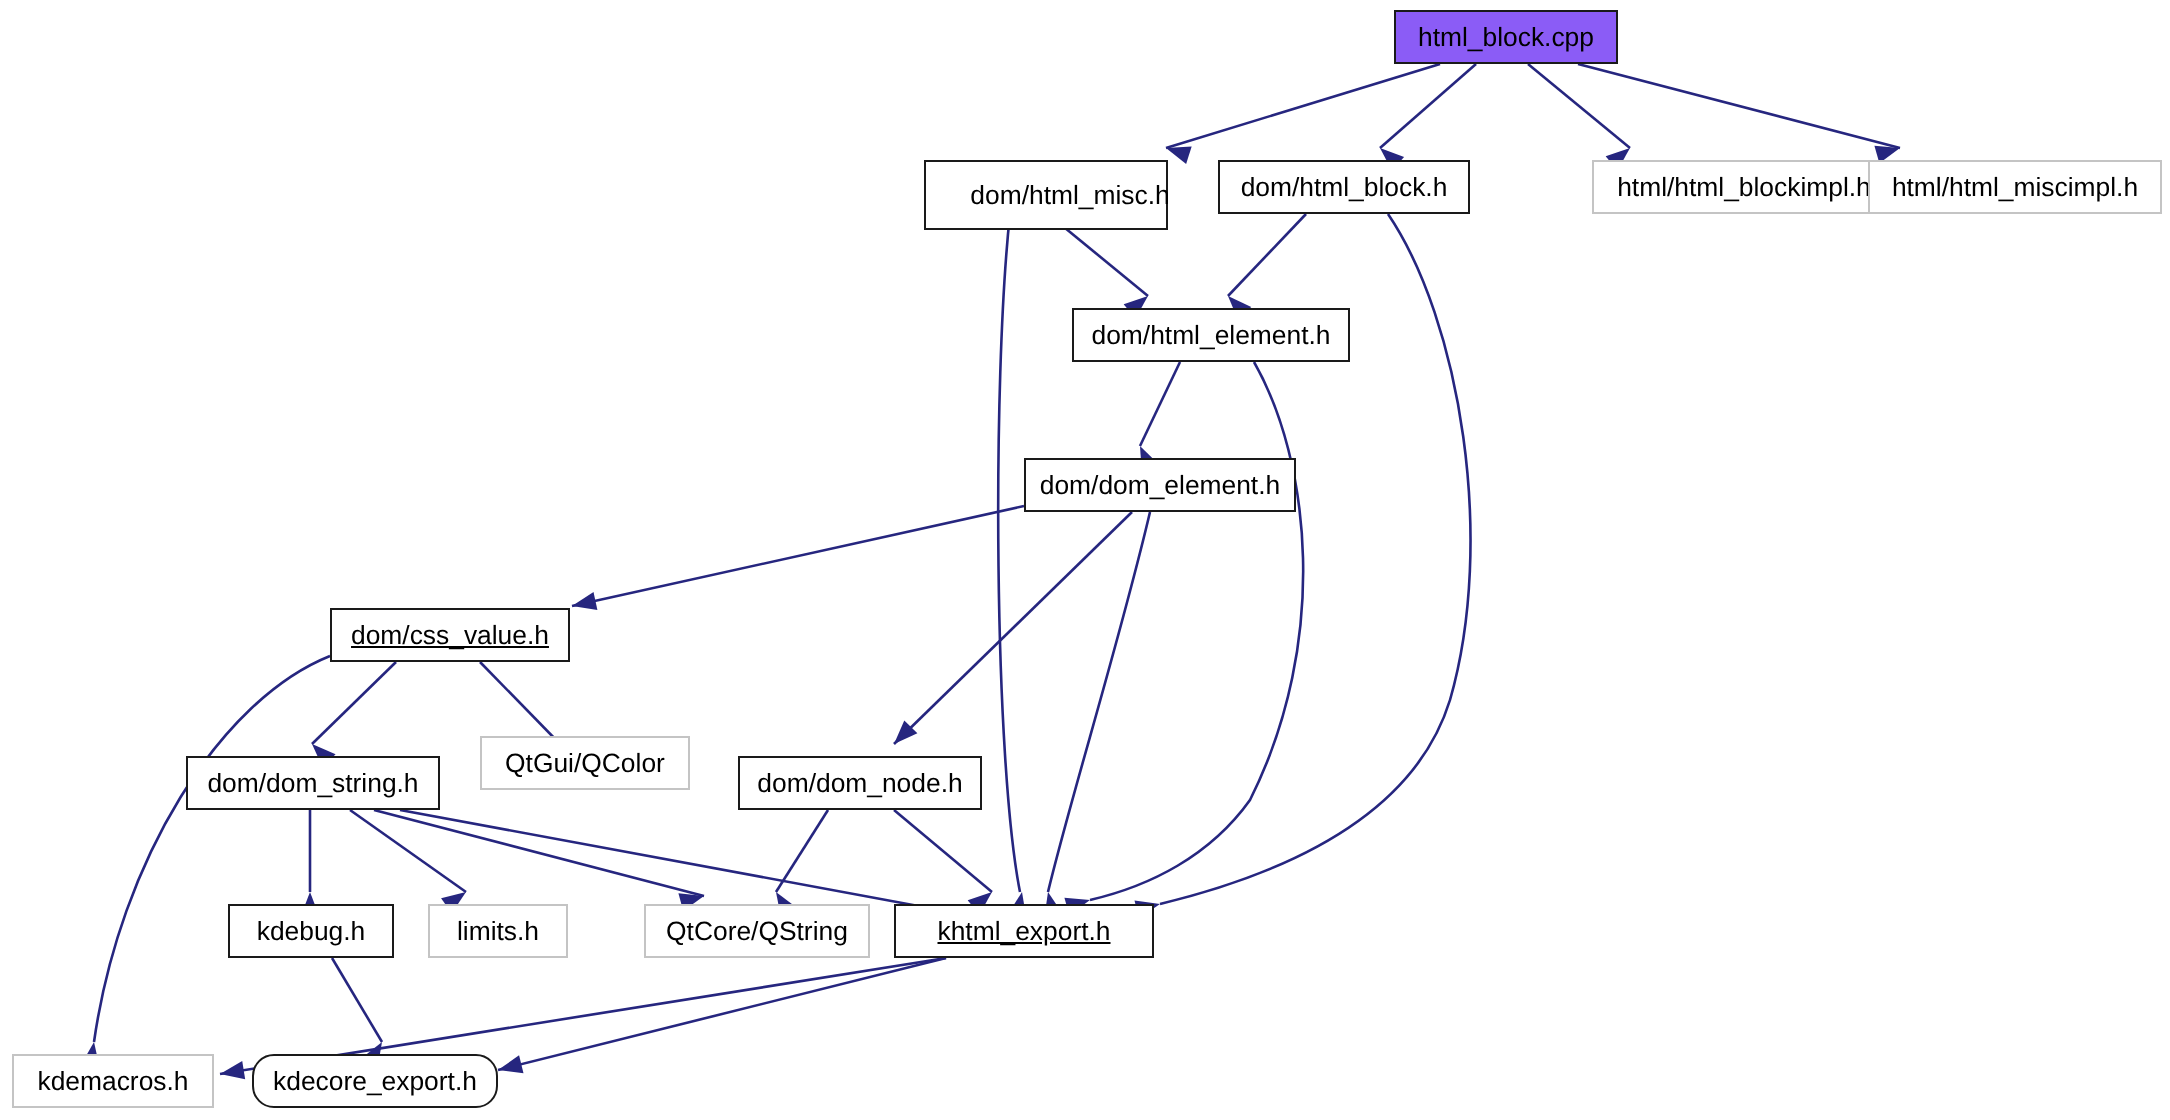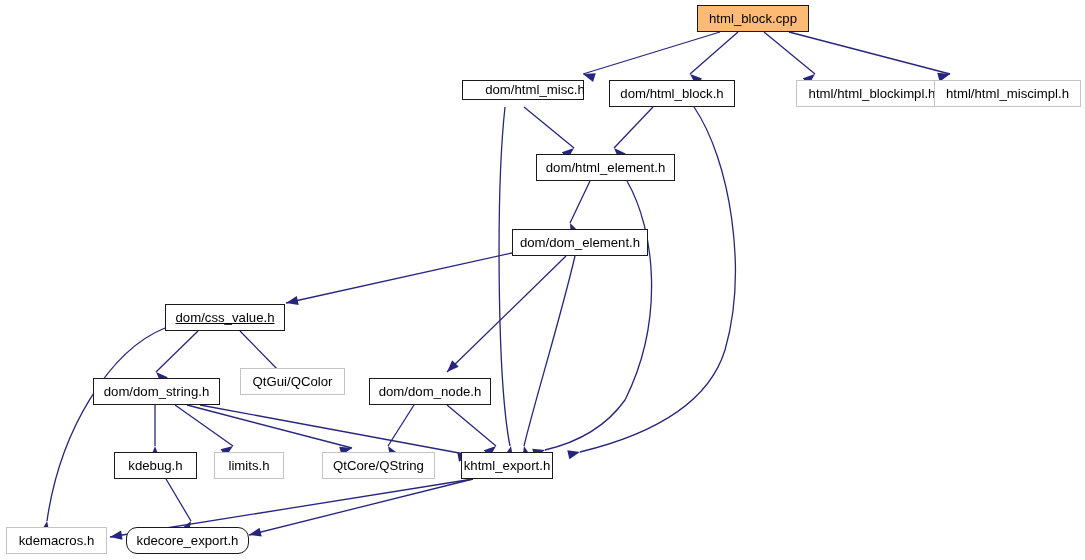--- a/index.html
+++ b/index.html
@@ -36,21 +36,21 @@
     color: #000000;
     background: #ffffff;
     border: 1px solid #c4c4c4;
     letter-spacing: 0px;
   }
   .graph-node.solid {
     border: 1.6px solid #1a1a1a;
   }
   .graph-node.root {
     border: 1.6px solid #1a1a1a;
-    background: #fdba74;
+    background: #8b5cf6;
   }
   .node-label {
     pointer-events: none;
     padding: 0 4px;
   }
 </style>
 </head>
 <body>
 
 <div id="graph-canvas">
@@ -102,21 +102,21 @@
       <path d="M 166,479 L 191,521" fill="none" stroke="#26267f" stroke-width="1.3"></path>
       <polygon points="191,521 180.92248825984996,528.9751963691898 188.83567532694673,533.6679003275843" fill="#26267f"></polygon>
       <path d="M 473,479 L 249,535" fill="none" stroke="#26267f" stroke-width="1.3"></path>
       <polygon points="249,535 261.7535687662086,536.5831878364833 259.5439109008768,527.6524872974338" fill="#26267f"></polygon>
       <path d="M 473,479 L 110,537" fill="none" stroke="#26267f" stroke-width="1.3"></path>
       <polygon points="110,537 122.5801973836895,539.6265250403169 121.11237473397557,530.5443723952119" fill="#26267f"></polygon>
     </svg>
 <div class="graph-node root" style="left: 697px; top: 5px; width: 112px; height: 27px;">
       <span class="node-label">html_block.cpp</span>
     </div>
-    <div class="graph-node solid" style="left: 462px; top: 80px; width: 122px; height: 20px; padding-left: 24px;">
+    <div class="graph-node solid" style="left: 462px; top: 80px; width: 122px; height: 35px; padding-left: 24px;">
       <span class="node-label">dom/html_misc.h</span>
     </div>
     <div class="graph-node solid" style="left: 609px; top: 80px; width: 126px; height: 27px;">
       <span class="node-label">dom/html_block.h</span>
     </div>
     <div class="graph-node" style="left: 796px; top: 80px; width: 152px; height: 27px;">
       <span class="node-label">html/html_blockimpl.h</span>
     </div>
     <div class="graph-node" style="left: 934px; top: 80px; width: 147px; height: 27px;">
       <span class="node-label">html/html_miscimpl.h</span>
@@ -141,21 +141,21 @@
     </div>
     <div class="graph-node solid" style="left: 114px; top: 452px; width: 83px; height: 27px;">
       <span class="node-label">kdebug.h</span>
     </div>
     <div class="graph-node" style="left: 214px; top: 452px; width: 70px; height: 27px;">
       <span class="node-label">limits.h</span>
     </div>
     <div class="graph-node" style="left: 322px; top: 452px; width: 113px; height: 27px;">
       <span class="node-label">QtCore/QString</span>
     </div>
-    <div class="graph-node solid" style="left: 461px; top: 452px; width: 92px; height: 27px;">
+    <div class="graph-node solid" style="left: 447px; top: 452px; width: 130px; height: 27px; text-decoration: underline;">
       <span class="node-label">khtml_export.h</span>
     </div>
     <div class="graph-node" style="left: 6px; top: 527px; width: 101px; height: 27px;">
       <span class="node-label">kdemacros.h</span>
     </div>
     <div class="graph-node solid" style="left: 126px; top: 527px; width: 123px; height: 27px; border-radius: 11px;">
       <span class="node-label">kdecore_export.h</span>
     </div>
   </div>
 

